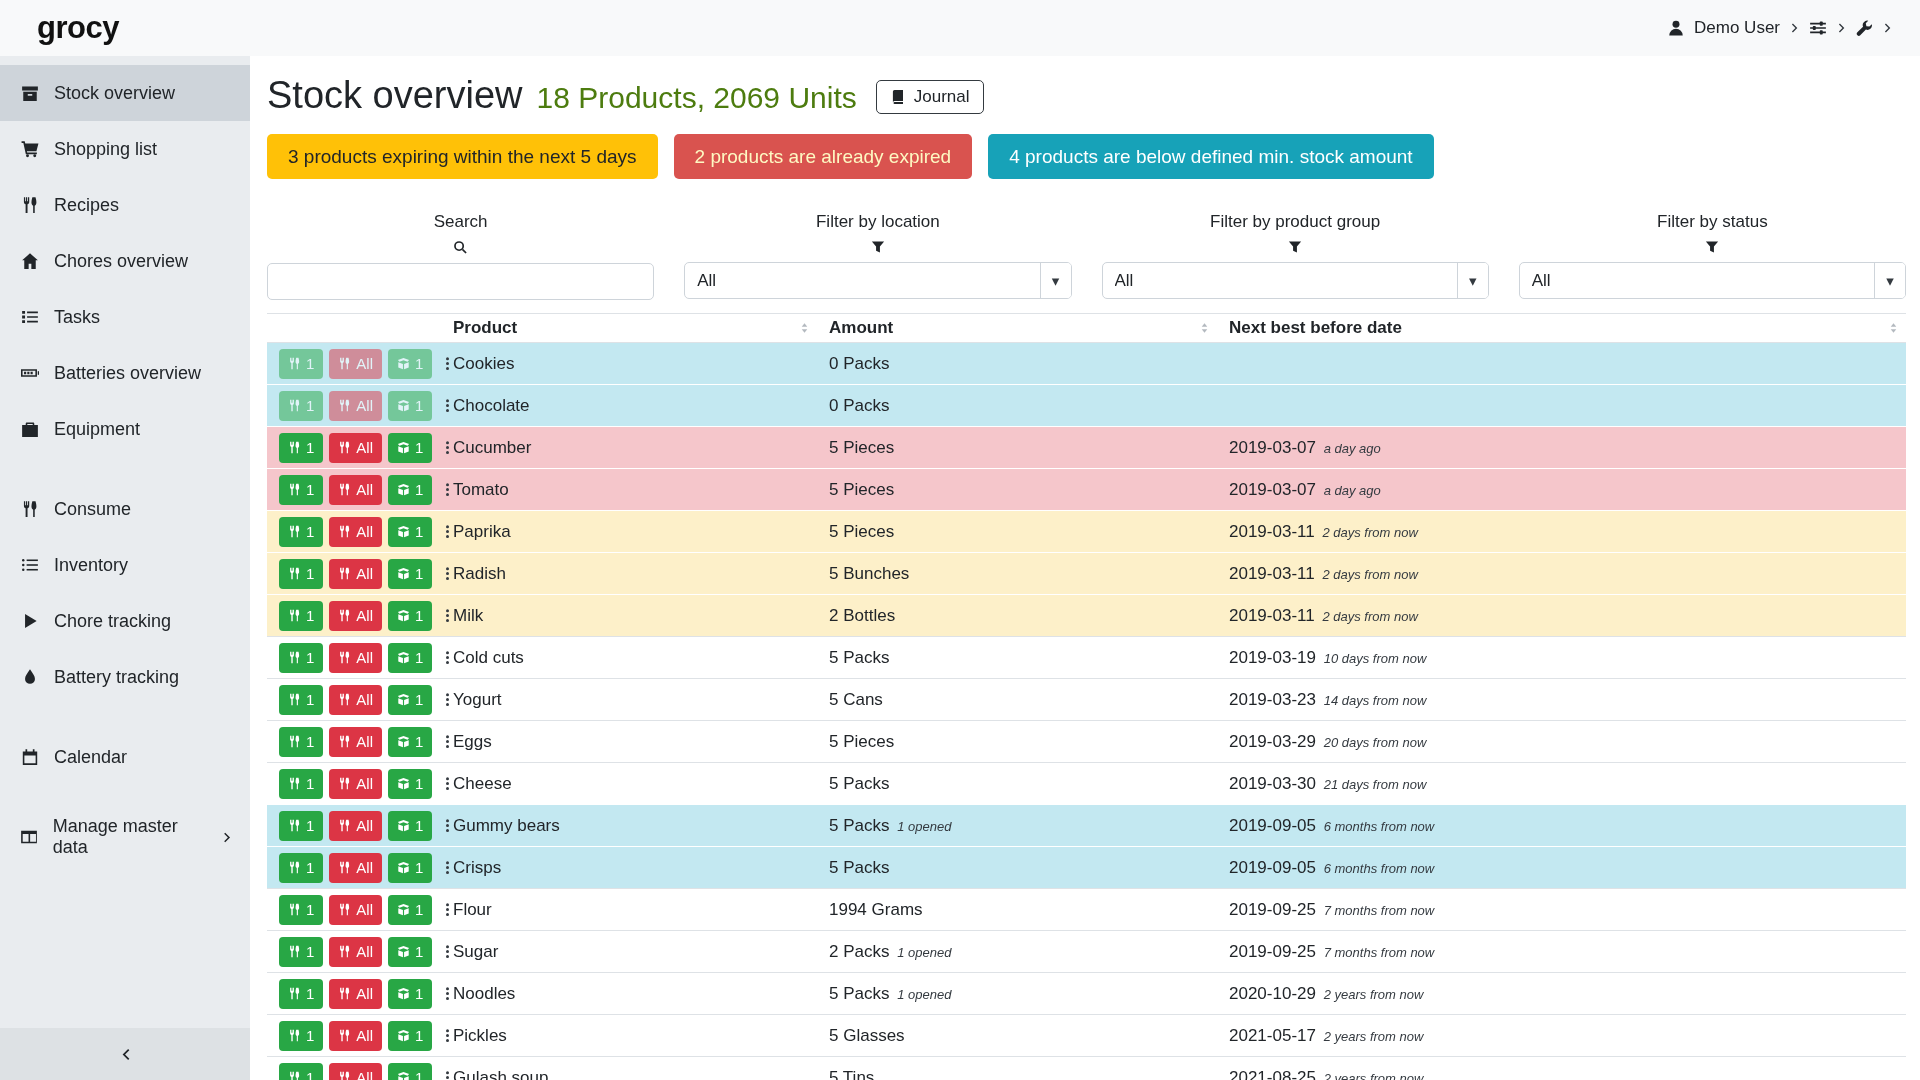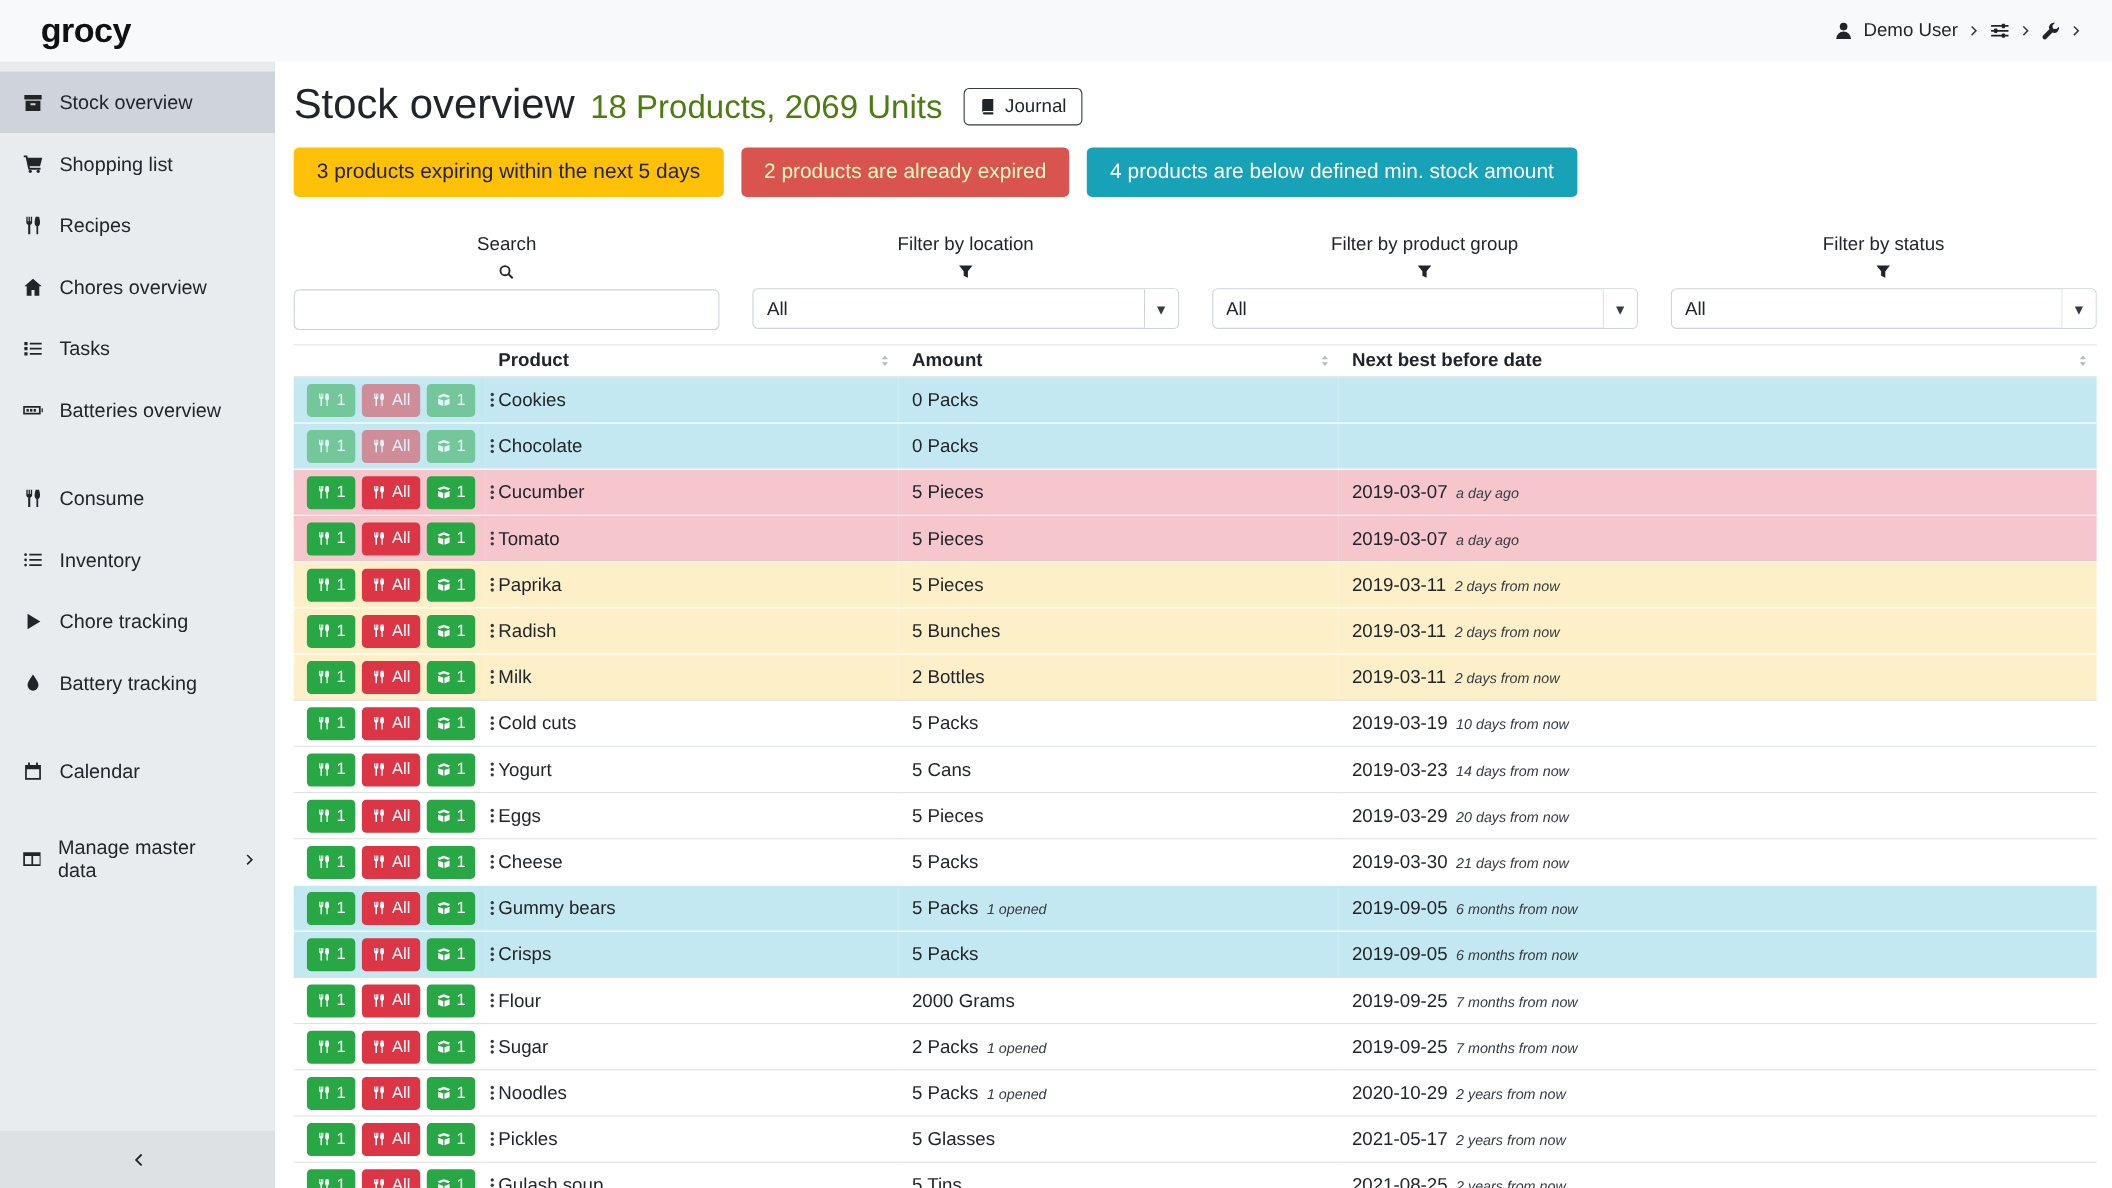--- a/index.html
+++ b/index.html
@@ -177,20 +177,28 @@
             <svg width="18" height="18" viewBox="0 0 16 16" fill="currentColor">
               <path fill-rule="evenodd" d="M0 4.6h14.2v6.8H0zm1.4 1.4v4h11.4V6z"></path>
               <rect x="14.9" y="6.4" width="1.1" height="3.2"></rect>
               <rect x="2.7" y="6.9" width="1.9" height="2.2"></rect>
               <rect x="5.6" y="6.9" width="1.9" height="2.2"></rect>
               <rect x="8.5" y="6.9" width="1.9" height="2.2"></rect>
             </svg>
           </span>
           <span>Batteries overview</span>
         </div>
+        <div class="side-item">
+          <span class="sicon">
+            <svg width="18" height="18" viewBox="0 0 16 16" fill="currentColor">
+              <path fill-rule="evenodd" d="M5.2 2.2h5.6c.6 0 1 .4 1 1v1.2H15V15H1V4.4h3.2V3.2c0-.6.4-1 1-1zm.4 1.4v.8h4.8v-.8z"></path>
+            </svg>
+          </span>
+          <span>Equipment</span>
+        </div>
         <div class="side-gap"></div>
         <div class="side-item">
           <span class="sicon">
             <svg width="18" height="18" viewBox="0 0 16 16" fill="currentColor">
               <path d="M2.6 1h1.1v3.6h.7V1h1.1v3.6h.7V1h1.1v4.3c0 1-.6 1.8-1.5 2.1V15H4.1V7.4c-.9-.3-1.5-1.1-1.5-2.1z"></path>
               <path d="M12.9 1c.5 1.6.8 3.2.8 4.6 0 1.6-.6 2.6-1.5 3V15h-1.4V8.6c-.9-.4-1.5-1.4-1.5-3 0-1.4.3-3 .8-4.6z"></path>
             </svg>
           </span>
           <span>Consume</span>
         </div>
@@ -1009,21 +1017,21 @@
                     <svg width="15" height="15" viewBox="0 0 16 16" fill="currentColor">
                       <circle cx="8" cy="2.8" r="1.6"></circle>
                       <circle cx="8" cy="8" r="1.6"></circle>
                       <circle cx="8" cy="13.2" r="1.6"></circle>
                     </svg>
                   </span>
                 </button>
               </div>
             </td>
             <td>Flour</td>
-            <td>2000 Grams</td>
+            <td>1994 Grams</td>
             <td>2019-09-25 <span class="note">7 months from now</span></td>
           </tr>
           <tr>
             <td class="td-actions">
               <div class="actions">
                 <button class="btn btn-success">
                   <span class="bicon">
                     <svg width="13" height="13" viewBox="0 0 16 16" fill="currentColor">
                       <path d="M2.6 1h1.1v3.6h.7V1h1.1v3.6h.7V1h1.1v4.3c0 1-.6 1.8-1.5 2.1V15H4.1V7.4c-.9-.3-1.5-1.1-1.5-2.1z"></path>
                       <path d="M12.9 1c.5 1.6.8 3.2.8 4.6 0 1.6-.6 2.6-1.5 3V15h-1.4V8.6c-.9-.4-1.5-1.4-1.5-3 0-1.4.3-3 .8-4.6z"></path>

